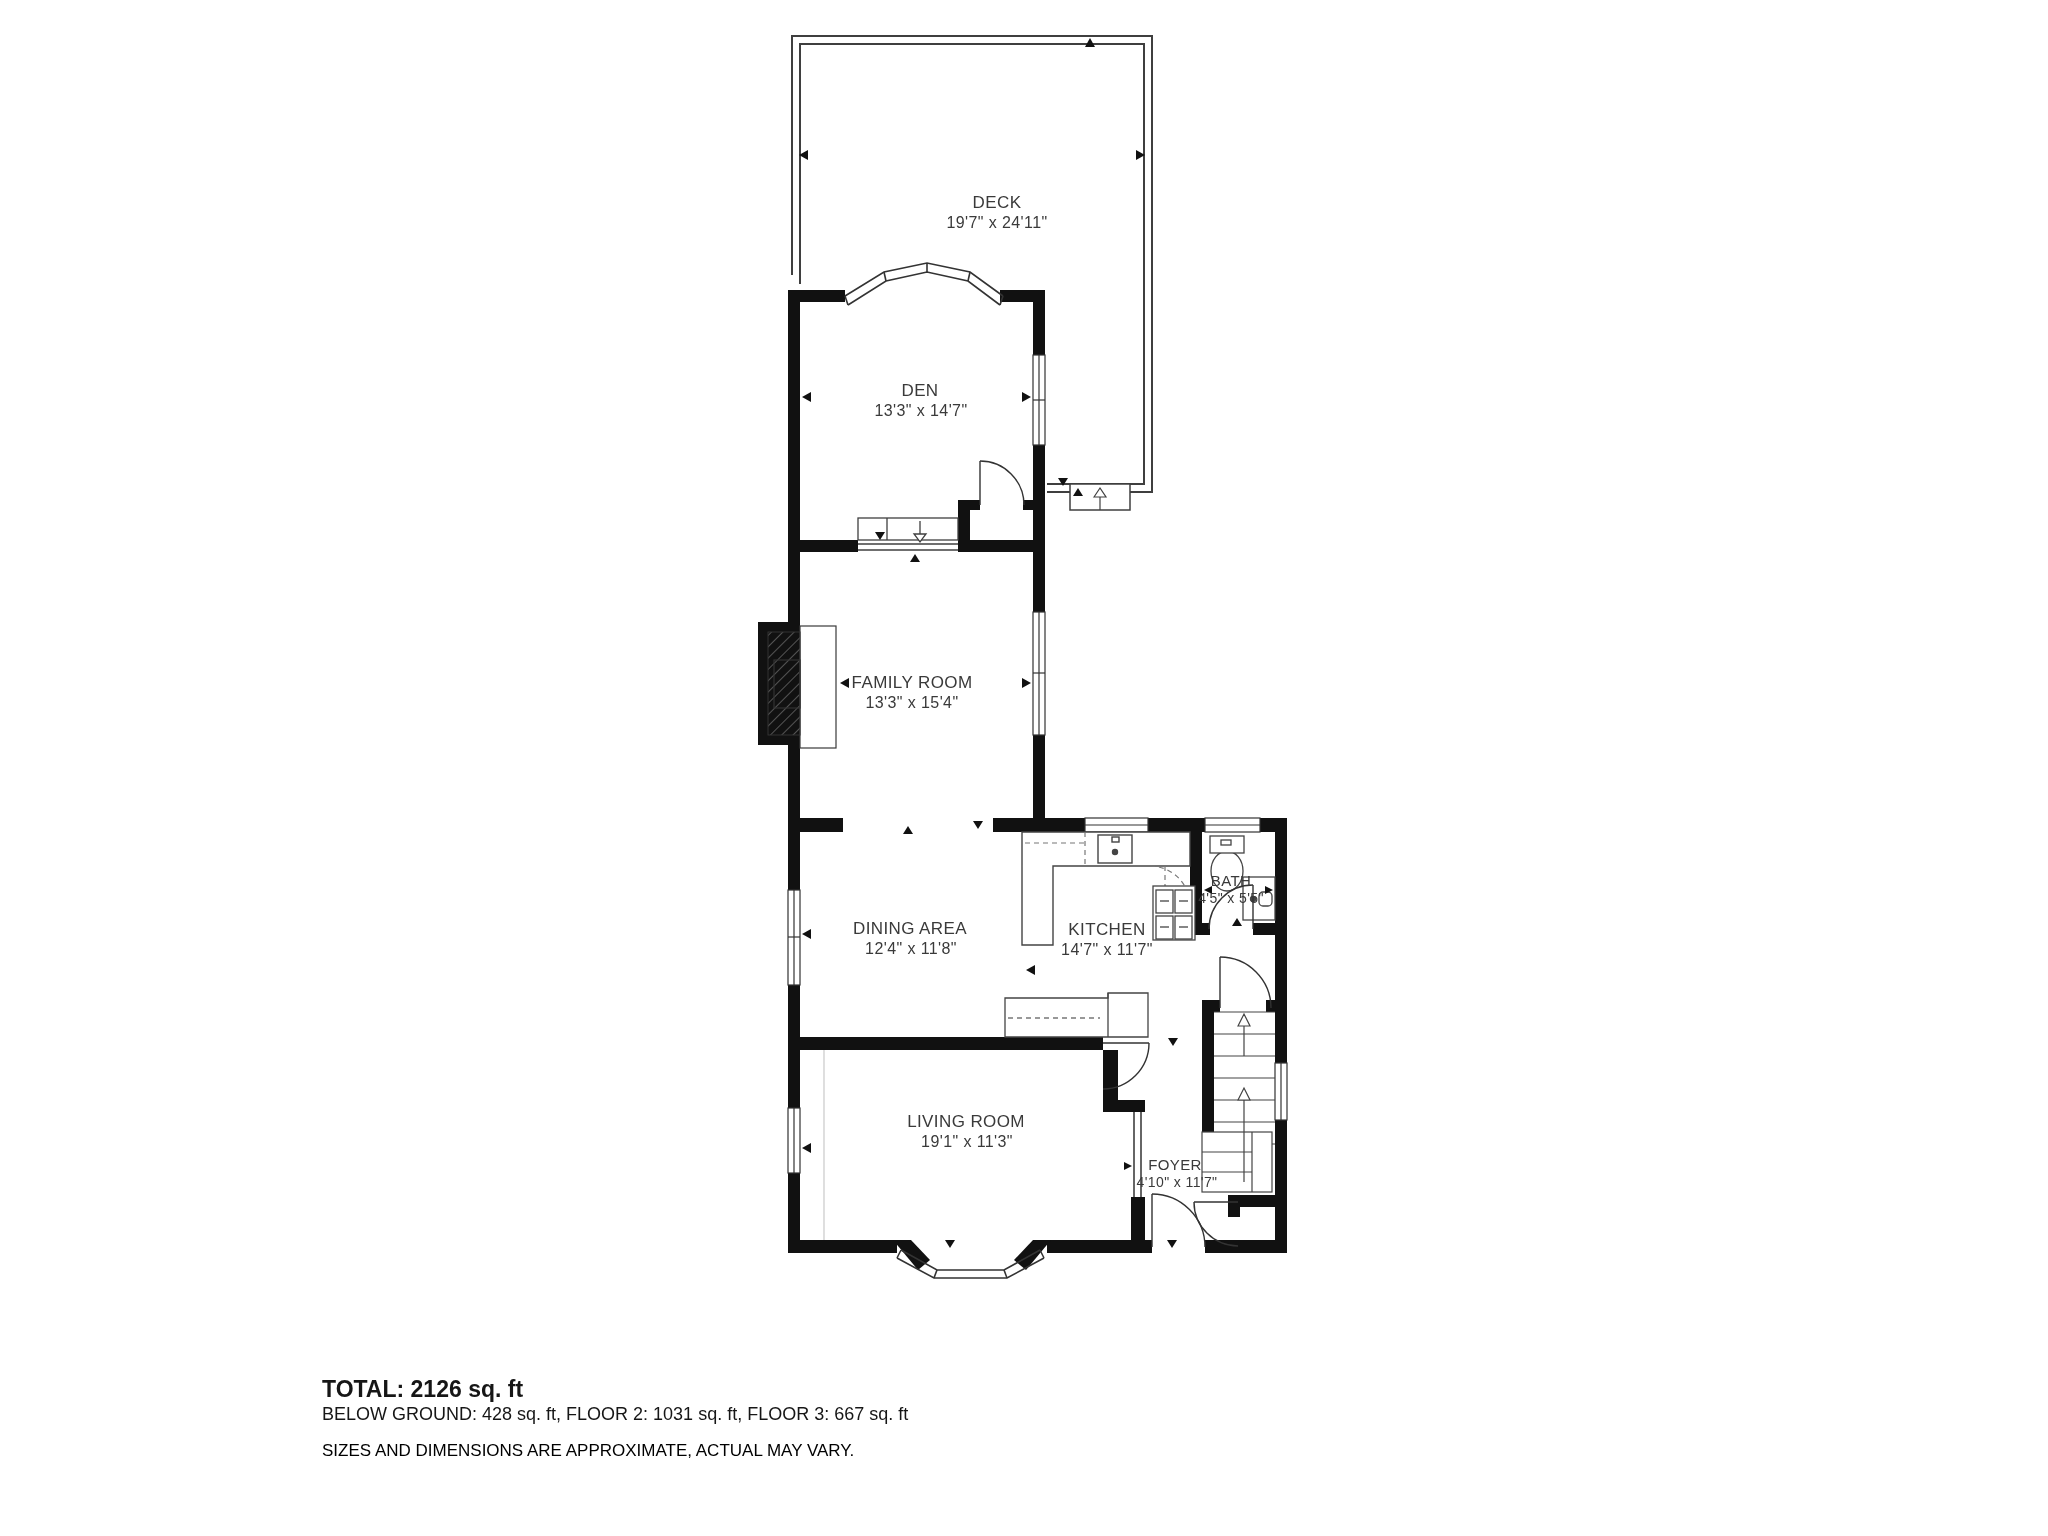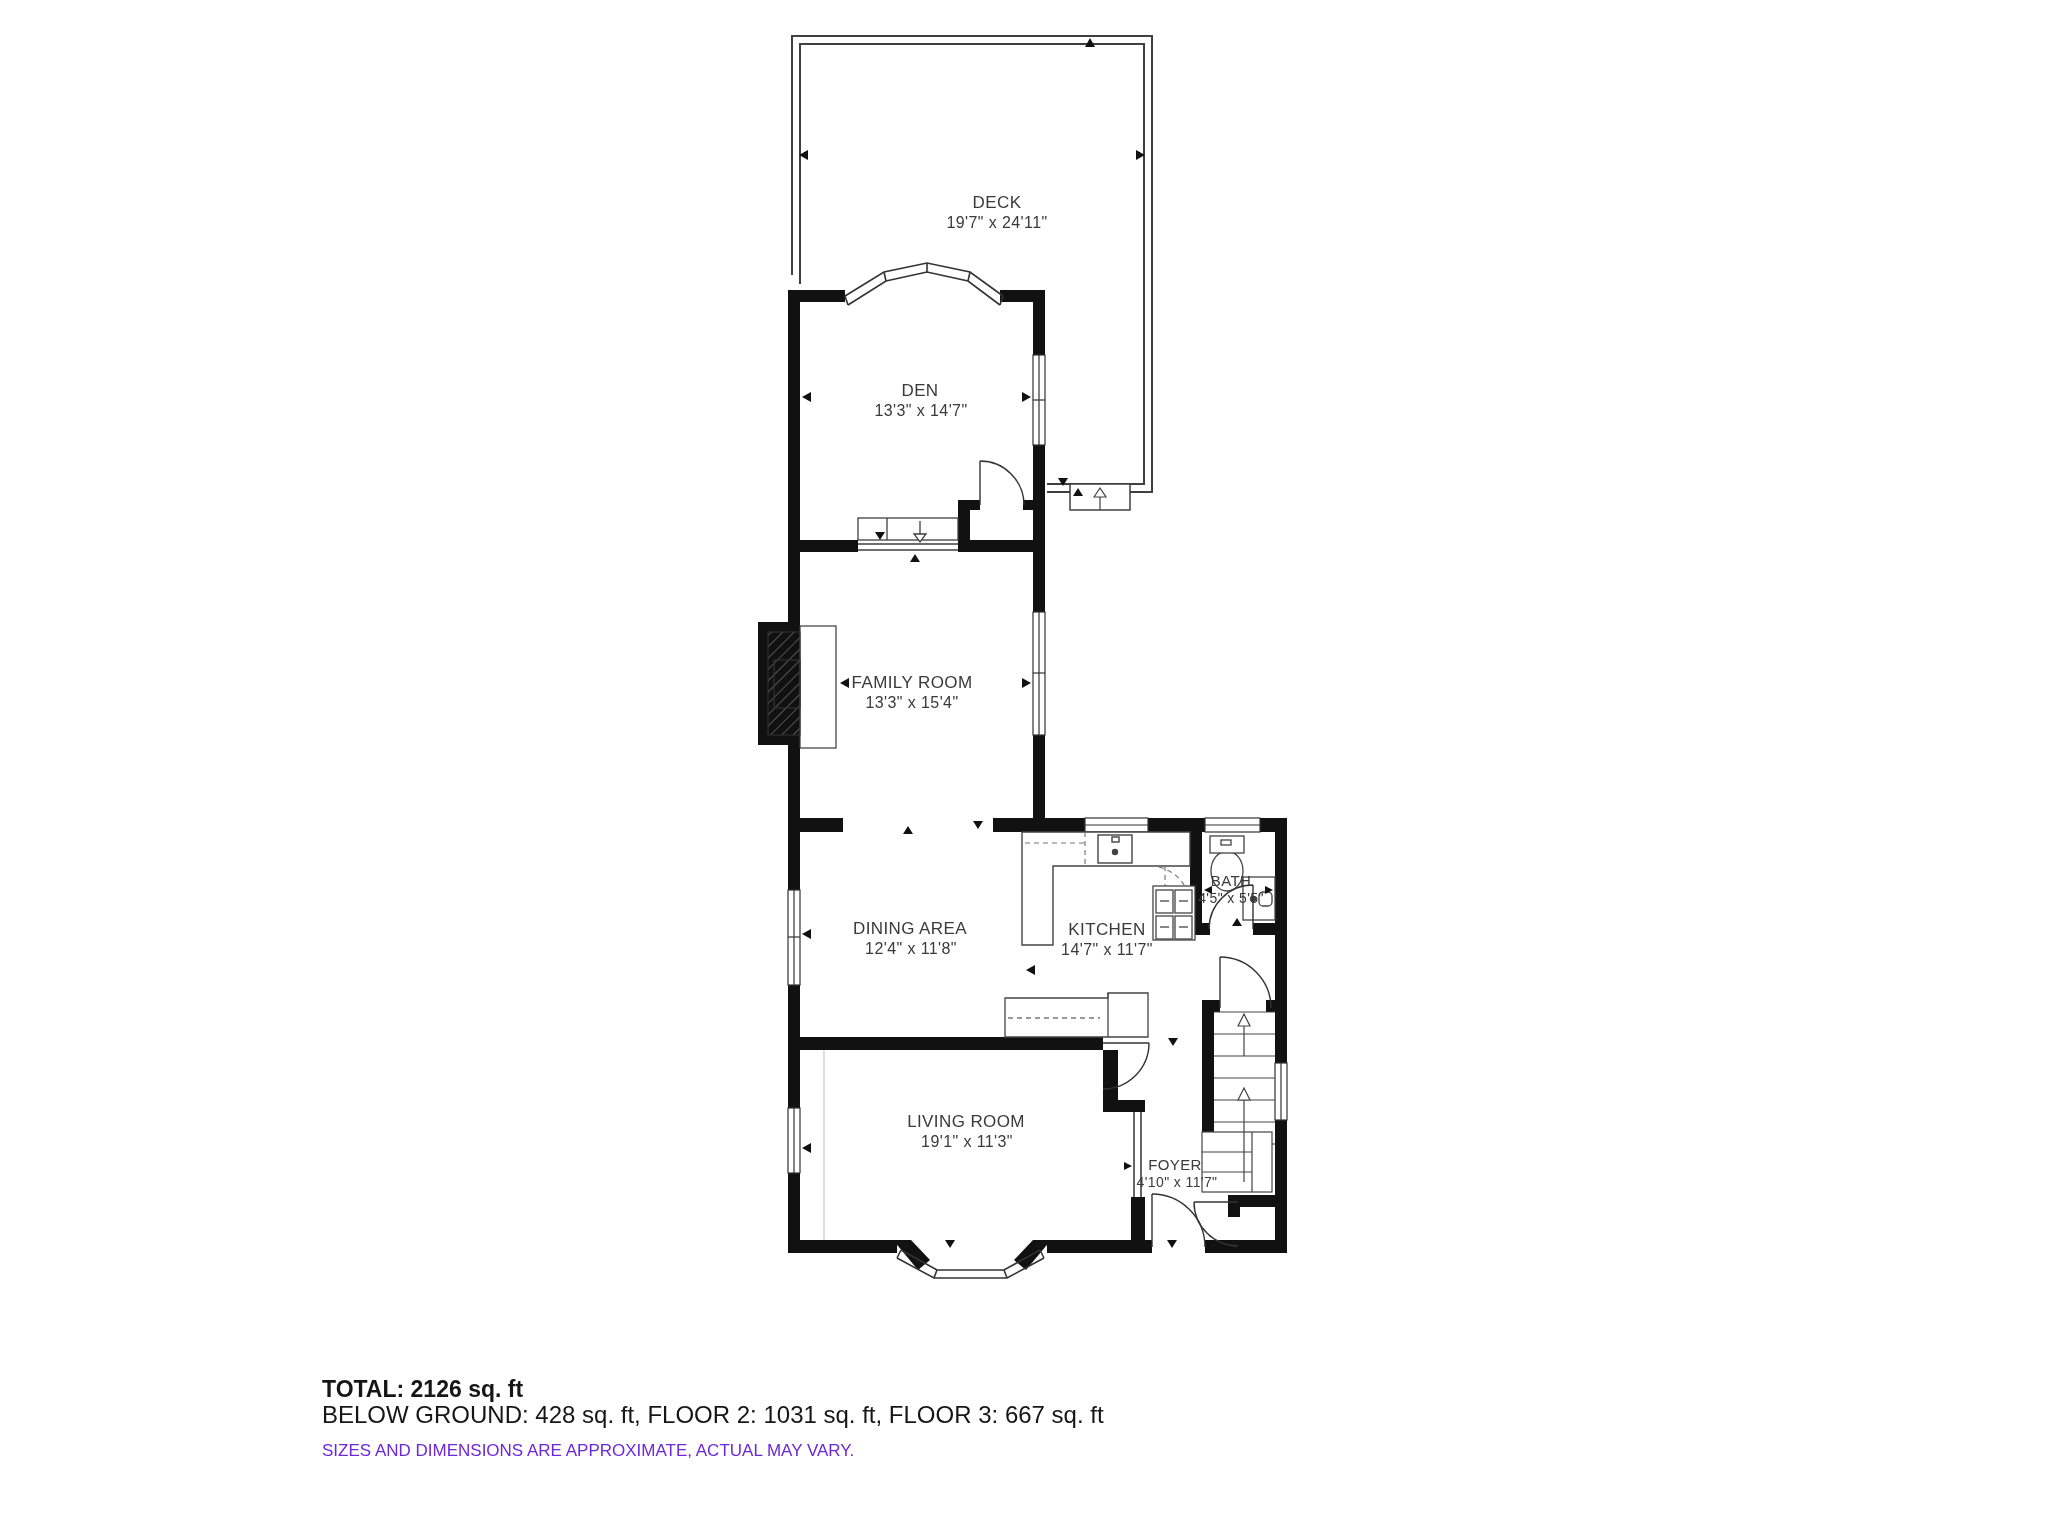--- a/index.html
+++ b/index.html
@@ -5,22 +5,22 @@
   html,body{margin:0;padding:0;background:#ffffff;}
   #page{position:relative;width:1796px;height:1536px;background:#ffffff;overflow:hidden;
         font-family:"Liberation Sans",sans-serif;}
   svg text{font-family:"Liberation Sans",sans-serif;fill:#3a3a3a;letter-spacing:.4px;}
   .room-name{font-size:17px;}
   .room-dims{font-size:16px;}
   .room-name.small{font-size:15px;}
   .room-dims.small{font-size:14px;}
   #summary{position:absolute;left:322px;top:1376px;width:1400px;text-align:left;color:#161616;}
   #summary .total{font-size:23px;font-weight:bold;line-height:26px;}
-  #summary .line{font-size:24px;line-height:25px;}
-  #summary .disclaimer{font-size:17px;margin-top:14px;color:#6d28d9;}
+  #summary .line{font-size:18px;line-height:25px;}
+  #summary .disclaimer{font-size:17px;margin-top:14px;color:#000000;}
 </style>
 </head>
 <body>
 
 <div id="page">
 
 <svg width="2048" height="1536" viewBox="0 0 2048 1536">
   <defs>
     <pattern id="hatch" width="8" height="8" patternUnits="userSpaceOnUse" patternTransform="rotate(45)">
       <line x1="0" y1="0" x2="0" y2="8" stroke="#666" stroke-width="1.6"></line>

